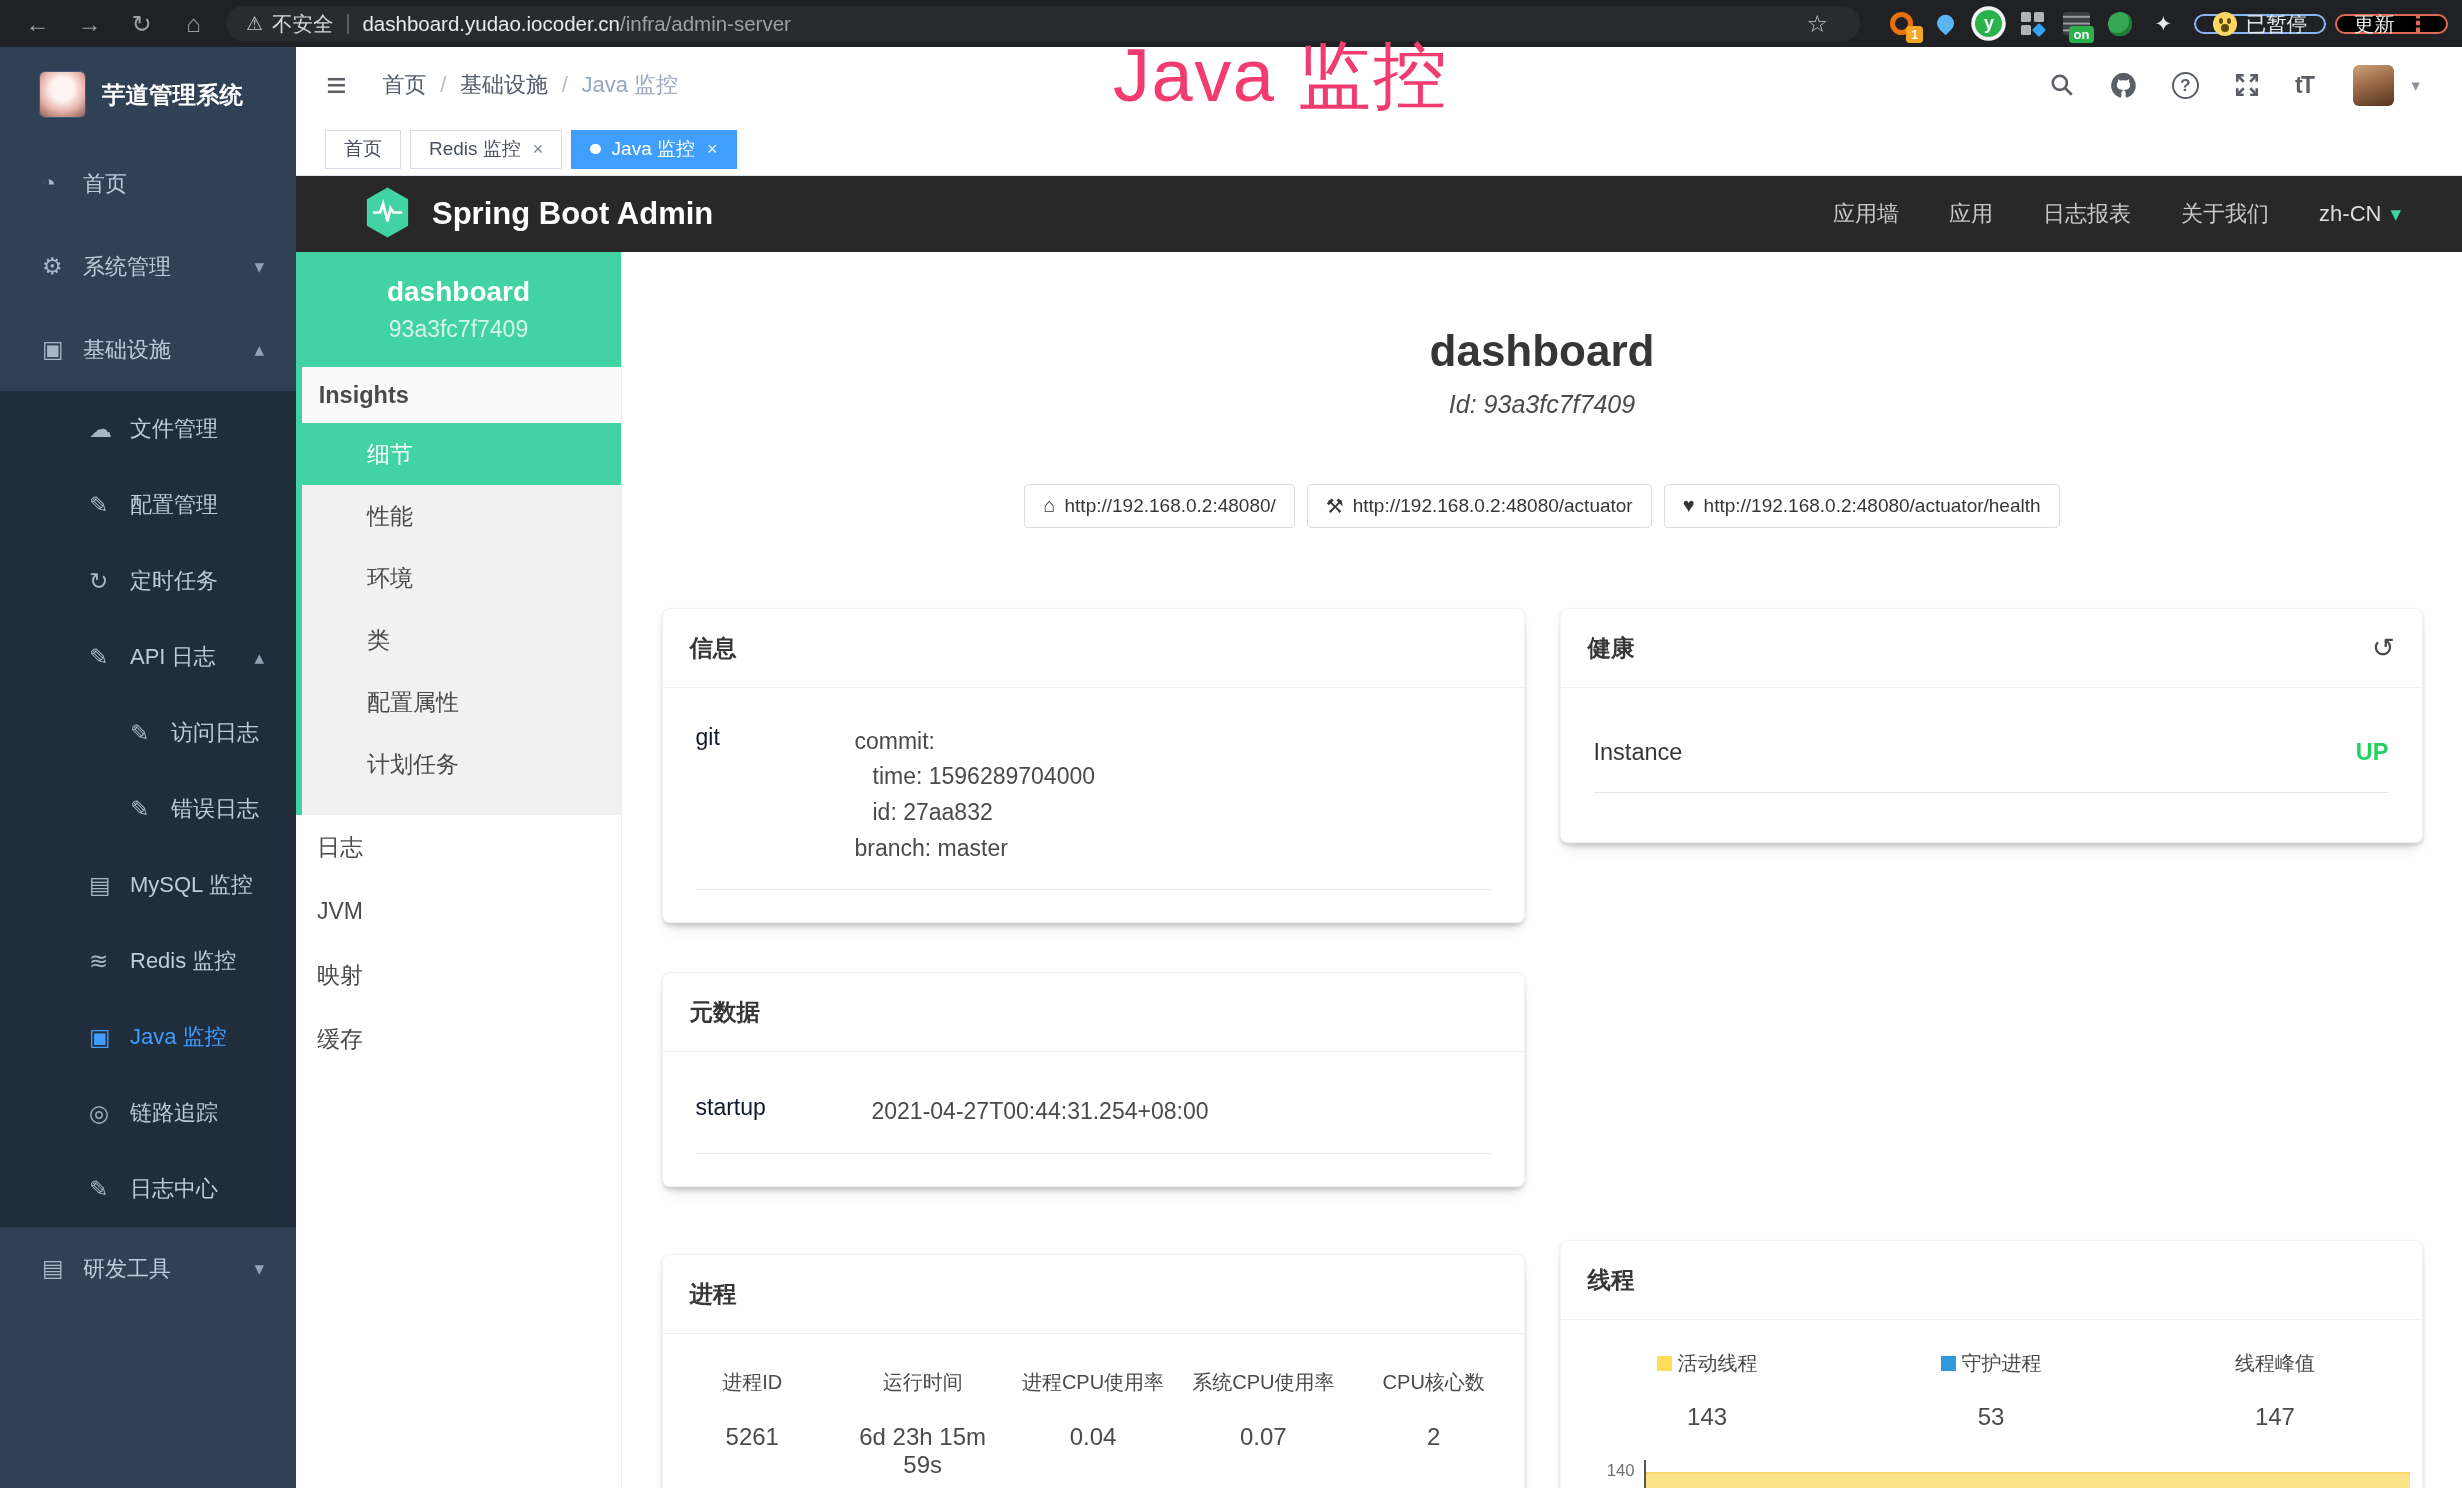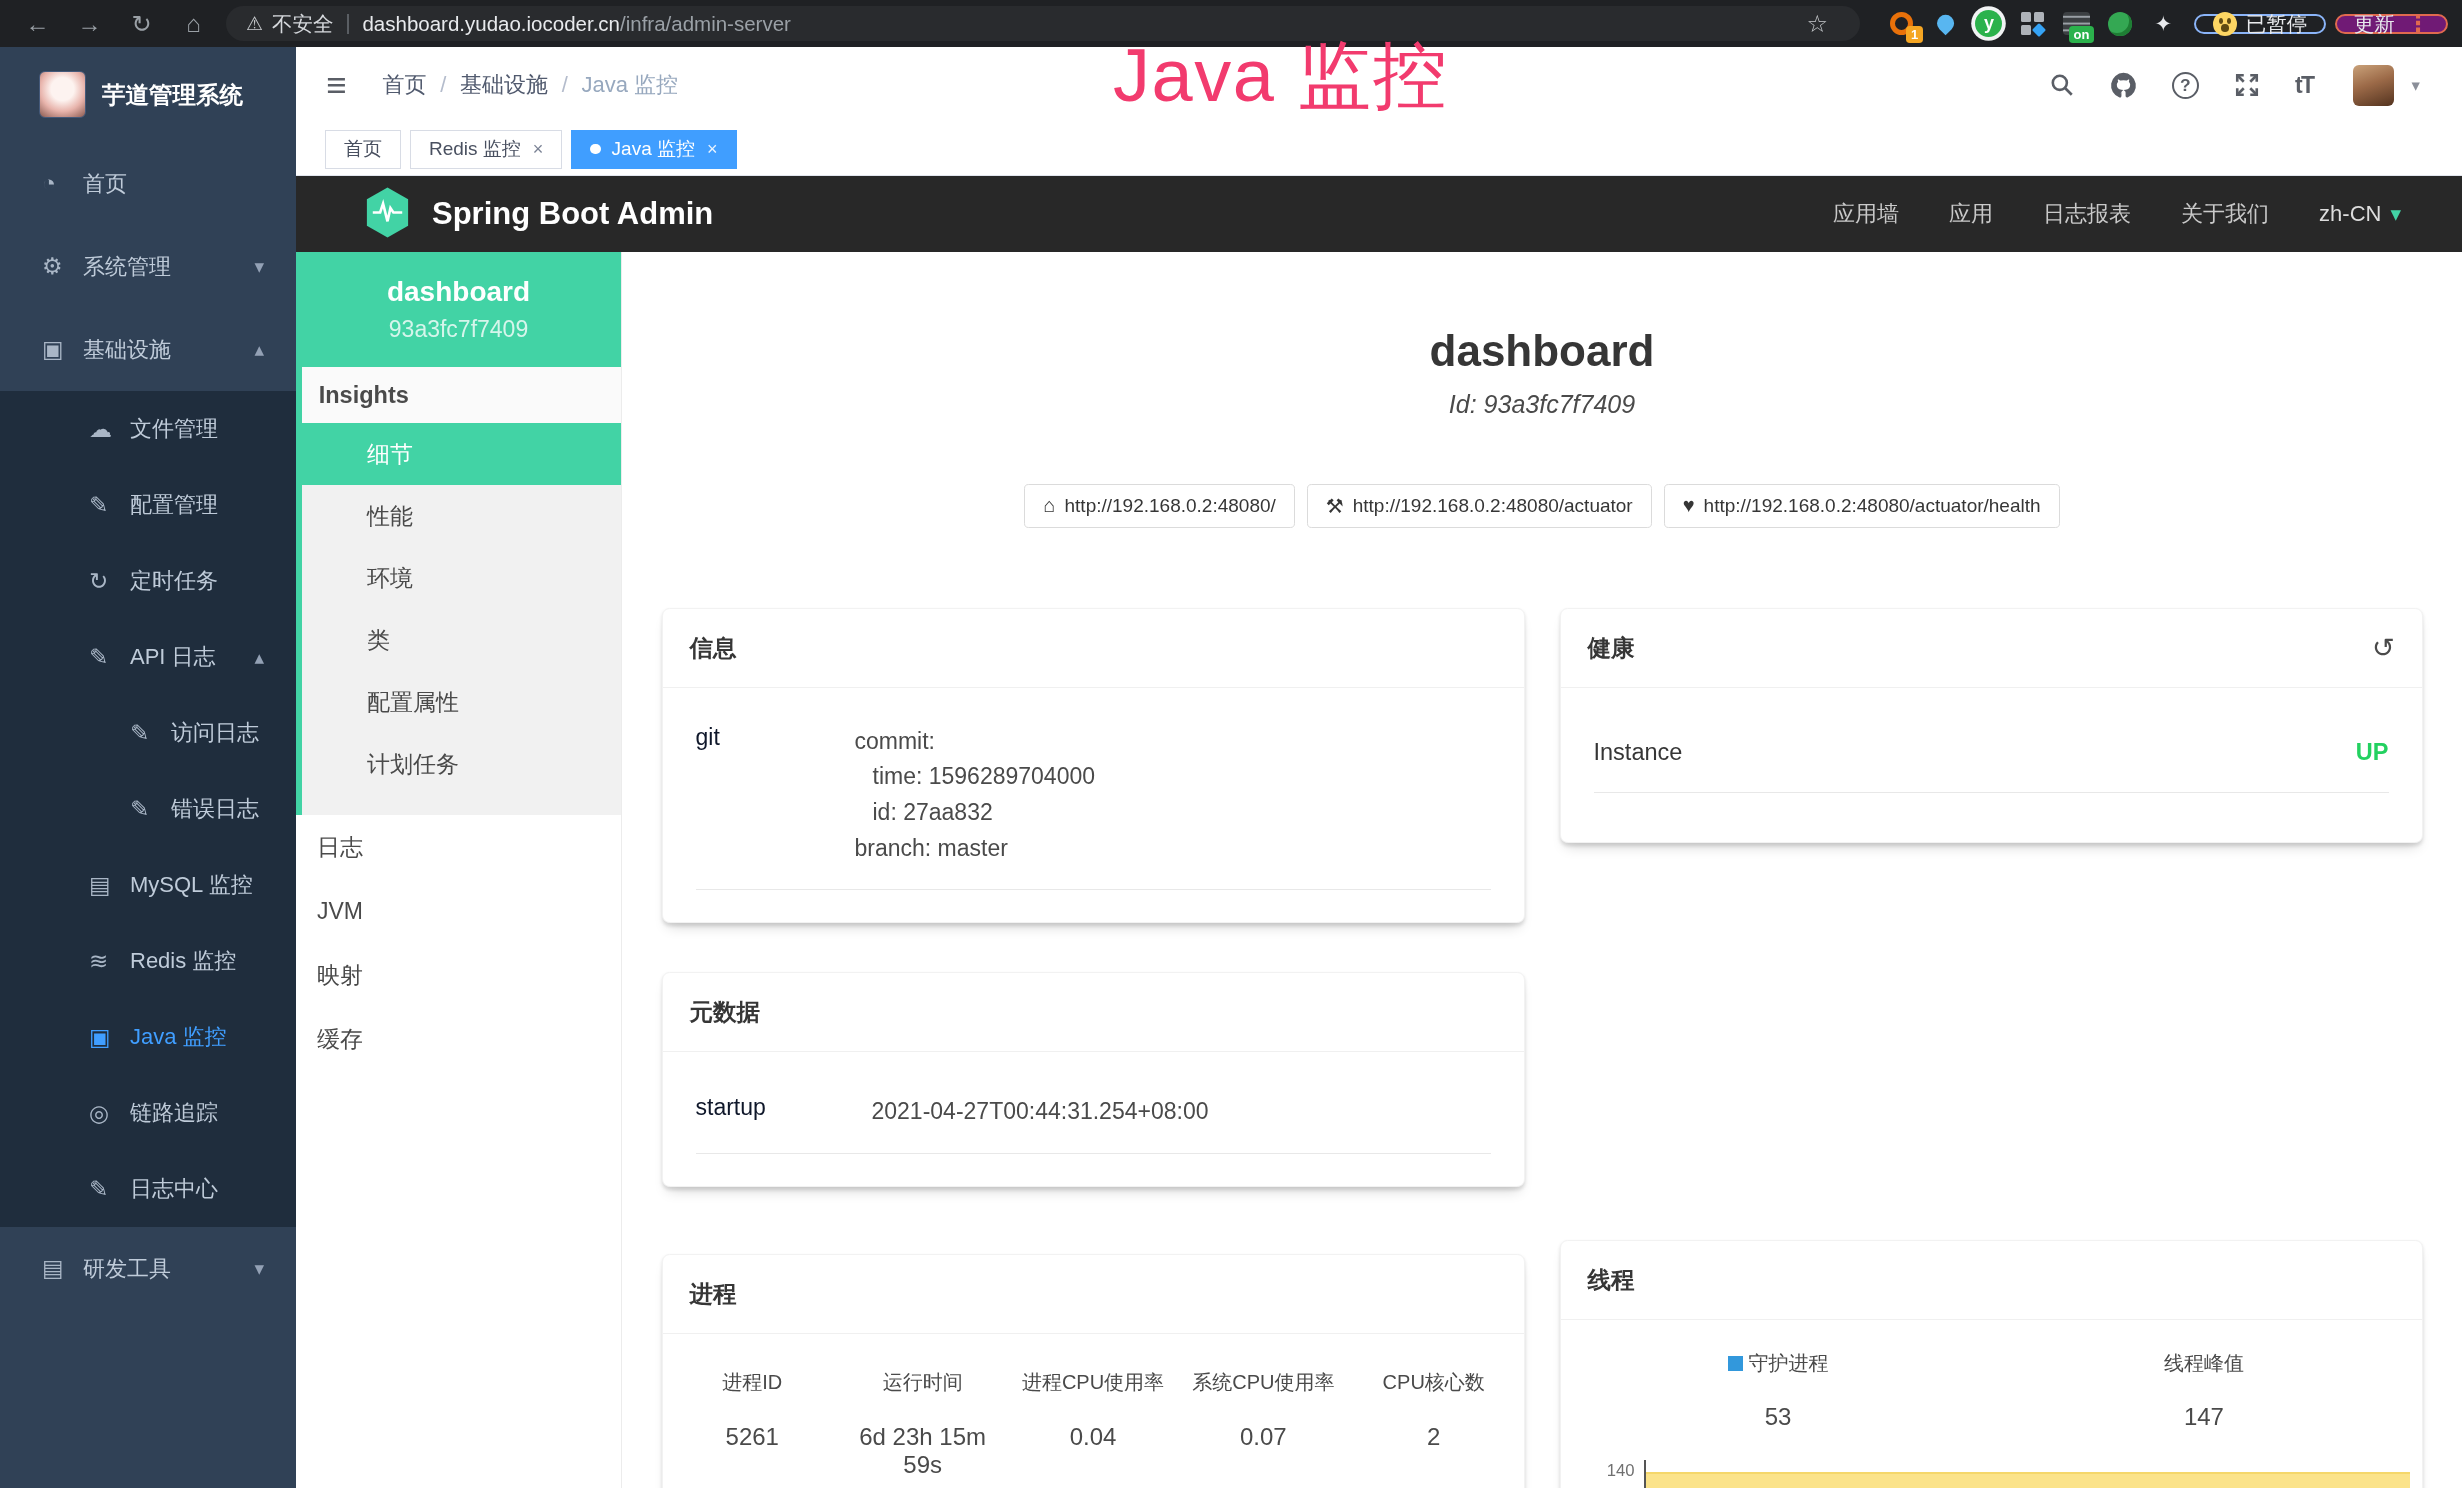--- a/index.html
+++ b/index.html
@@ -34,21 +34,21 @@
   .onbox { width:27px; height:23px; background:#3c4043; border-radius:3.8px;
     background-image:linear-gradient(#9aa0a6 2.3px, transparent 2.3px); background-size:100% 6.8px; background-position:0 3.8px; }
   .leaf { width:24px; height:24px; border-radius:50%; background:#34a853; box-shadow:inset -3px -3px 0 #1e7e34; }
   .puzzle { color:#e8eaed; font-size:21px; }
   .pill { height:20px; border-radius:20px; display:flex; align-items:center; font-size:20.5px; padding:0 16.7px; white-space:nowrap; }
   .paused { border:2.3px solid #8ab4f8; color:#e8eaed; margin:0 9px; }
   .face { width:24px; height:24px; border-radius:50%; background:#fdd663; margin-right:9px; position:relative; }
   .face i { position:absolute; width:3.8px; height:5.3px; background:#5f4b12; border-radius:50%; top:6.8px; }
   .face i.l { left:6px; } .face i.r { right:6px; }
   .face b { position:absolute; width:7.6px; height:7.6px; background:#5f4b12; border-radius:50%; bottom:3.8px; left:8.3px; }
-  .update { border:2.3px solid #e06a4f; background:#701a75; color:#e8eaed; margin-right:13.7px; }
+  .update { border:2.3px solid #e06a4f; background:#000000; color:#e8eaed; margin-right:13.7px; }
   .update .dots { color:#e06a4f; font-size:23px; margin-left:12px; font-weight:700; }
 
   
   .app { display:flex; height:1442px; }
   .sidenav { width:296px; background:#304156; color:#bfcbd9; flex-shrink:0; overflow:hidden; }
   .logo-row { height:95px; display:flex; align-items:center; padding-left:39px; }
   .logo-img { width:47px; height:47px; border-radius:6px; flex-shrink:0;
     background:radial-gradient(circle at 50% 38%, #fdf3f0 0 32%, #e8b4ac 62%, #8a5a50 100%); border:1.5px solid #44597a; }
   .logo-text { margin-left:16px; font-size:23.5px; font-weight:700; color:#fff; white-space:nowrap; }
   .nav-item { position:relative; display:flex; align-items:center; height:83px; font-size:22px; cursor:pointer; white-space:nowrap; }
@@ -479,20 +479,27 @@
               </div>
 
               <div class="panel" style="margin-top:397px;">
                 <div class="phead">
                   <span>线程</span>
                 </div>
                 <div>
                   <div class="legend-row">
                     <div class="lcol">
                       <div class="lhead">
+                        <span class="sq yellow"></span>
+                        <span>活动线程</span>
+                      </div>
+                      <div class="lval">143</div>
+                    </div>
+                    <div class="lcol">
+                      <div class="lhead">
                         <span class="sq blue"></span>
                         <span>守护进程</span>
                       </div>
                       <div class="lval">53</div>
                     </div>
                     <div class="lcol">
                       <div class="lhead">
                         <span>线程峰值</span>
                       </div>
                       <div class="lval">147</div>

